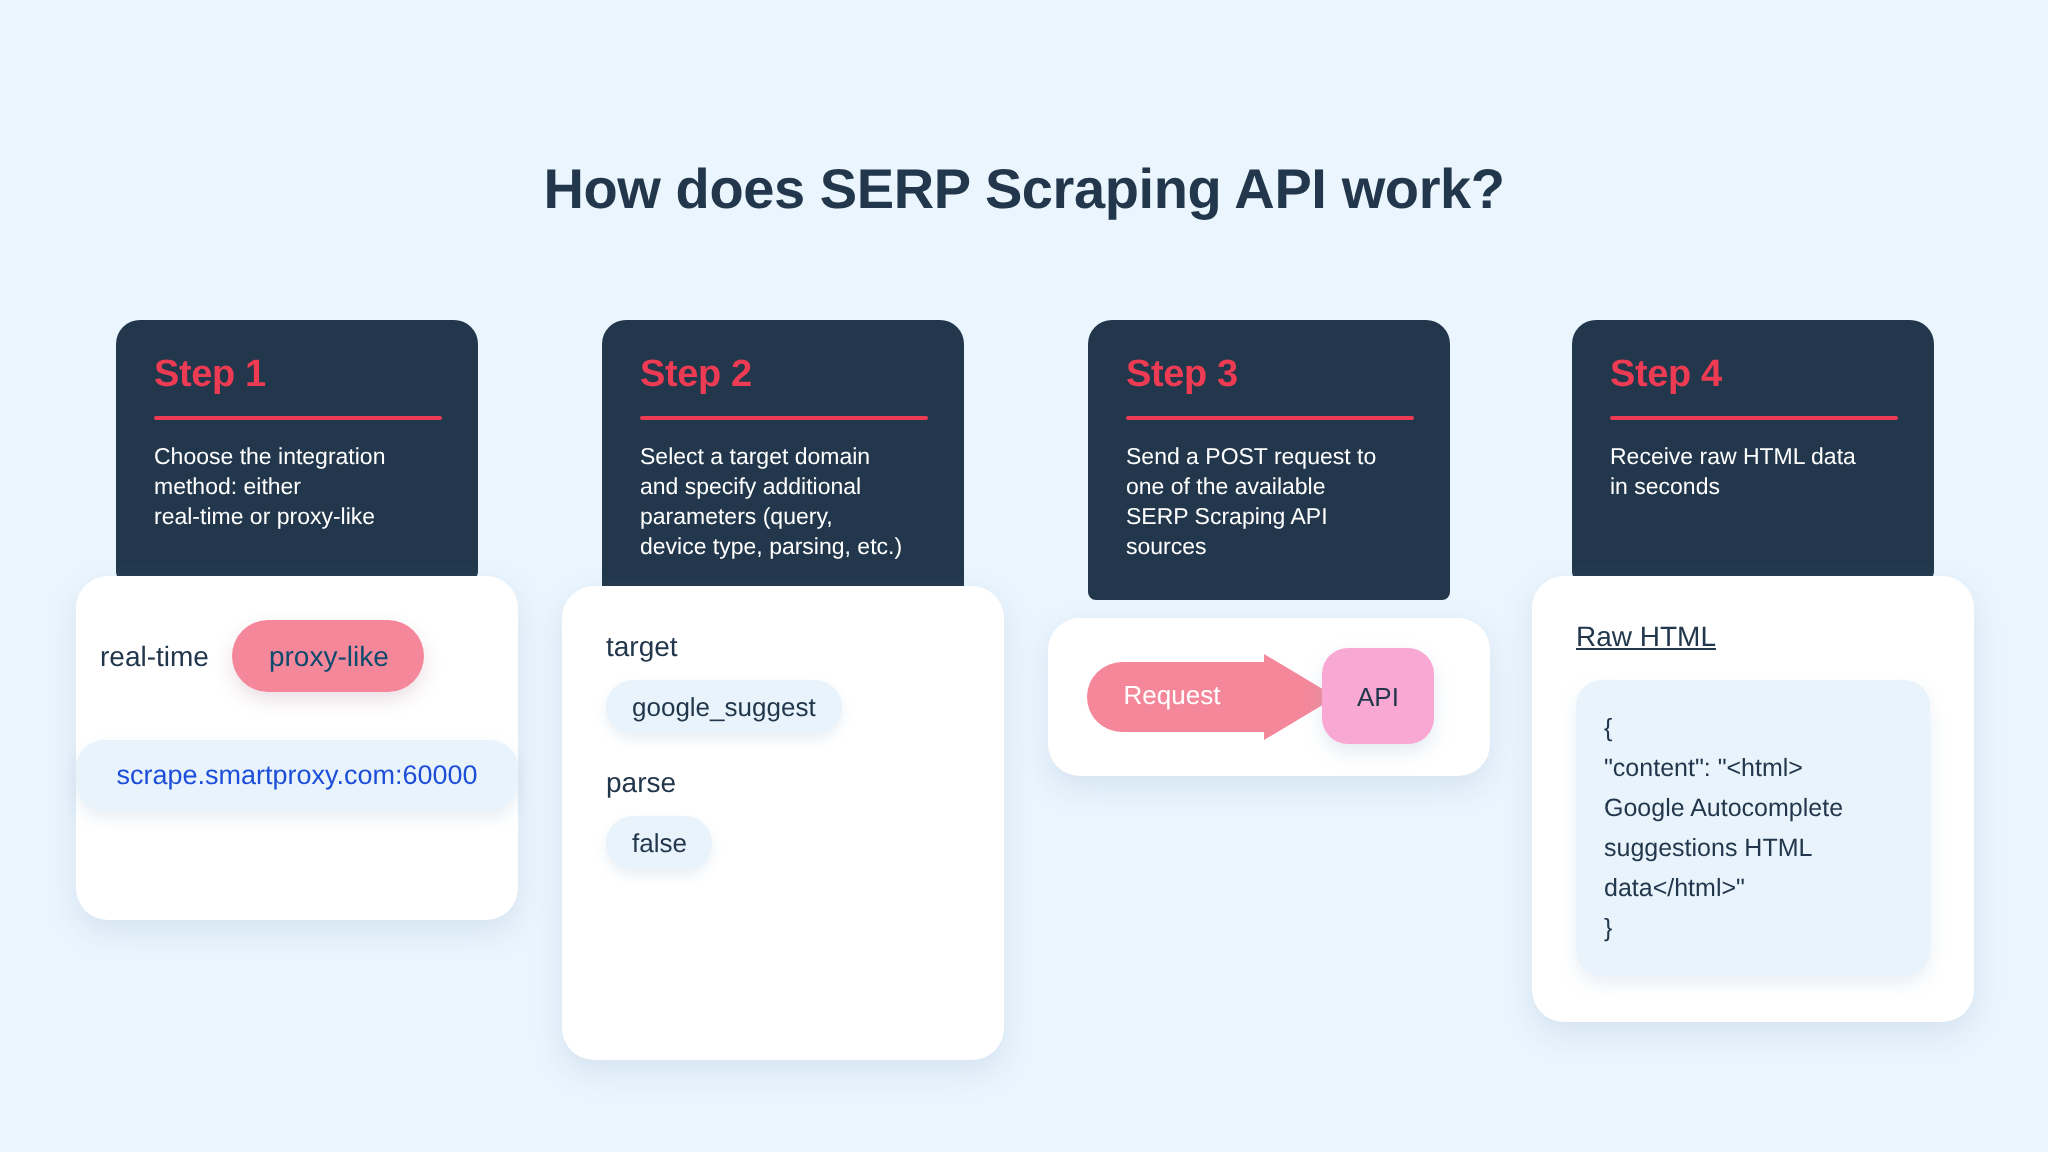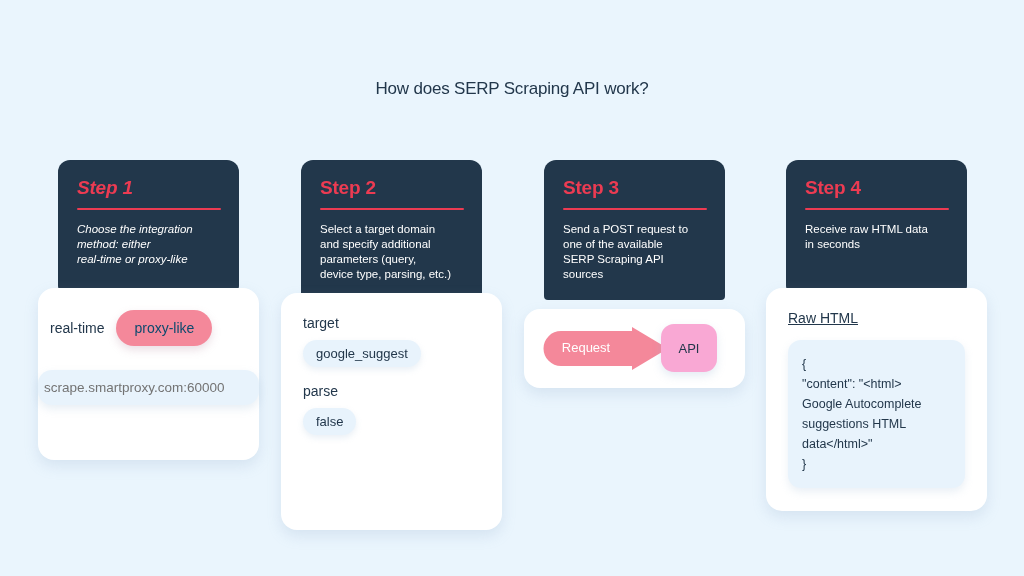--- a/index.html
+++ b/index.html
@@ -14,22 +14,22 @@
     overflow: hidden;
     position: relative;
   }
 
   .page-title {
     position: absolute;
     top: 79px;
     left: 0;
     width: 1024px;
     text-align: center;
-    font-size: 17px;
-    font-weight: normal;
+    font-size: 28px;
+    font-weight: bold;
     color: #22374b;
     letter-spacing: -0.2px;
   }
 
   .steps {
     position: absolute;
     top: 160px;
     left: 0;
     width: 1024px;
     height: 400px;
@@ -51,21 +51,21 @@
     position: absolute;
     top: 0;
     left: 20px;
     width: 181px;
     background: #22374b;
     border-radius: 12px 12px 4px 4px;
     padding: 17px 19px 22px 19px;
     box-sizing: border-box;
     z-index: 1;
   }
-  .step-head.tall-1 { height: 130px; font-style: italic; }
+  .step-head.tall-1 { height: 130px; }
   .step-head.tall-2 { height: 140px; }
   .step-head.tall-3 { height: 140px; }
   .step-head.tall-4 { height: 130px; }
 
   .step-label {
     font-size: 19px;
     font-weight: bold;
     color: #ec3b52;
     margin: 0 0 9px 0;
     letter-spacing: -0.2px;
@@ -139,21 +139,22 @@
     padding: 10px 18px;
     font-size: 14px;
     box-shadow: 0 4px 9px rgba(190, 150, 170, 0.30);
   }
   .endpoint-chip {
     display: block;
     background: #e8f3fc;
     border-radius: 14px;
     padding: 10px 6px;
     font-size: 13.5px;
-    color: #737373;
+    color: #1d4ed8;
+    text-align: center;
     box-shadow: 0 4px 8px rgba(150, 180, 210, 0.22);
   }
 
   
   .arrow-row {
     position: relative;
     height: 79px;
   }
   .arrow {
     position: absolute;

